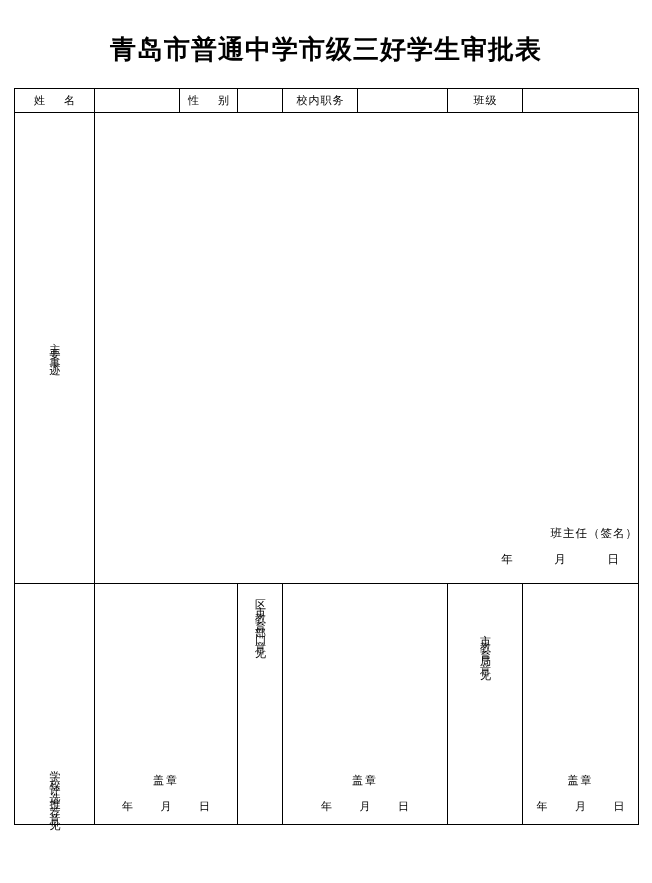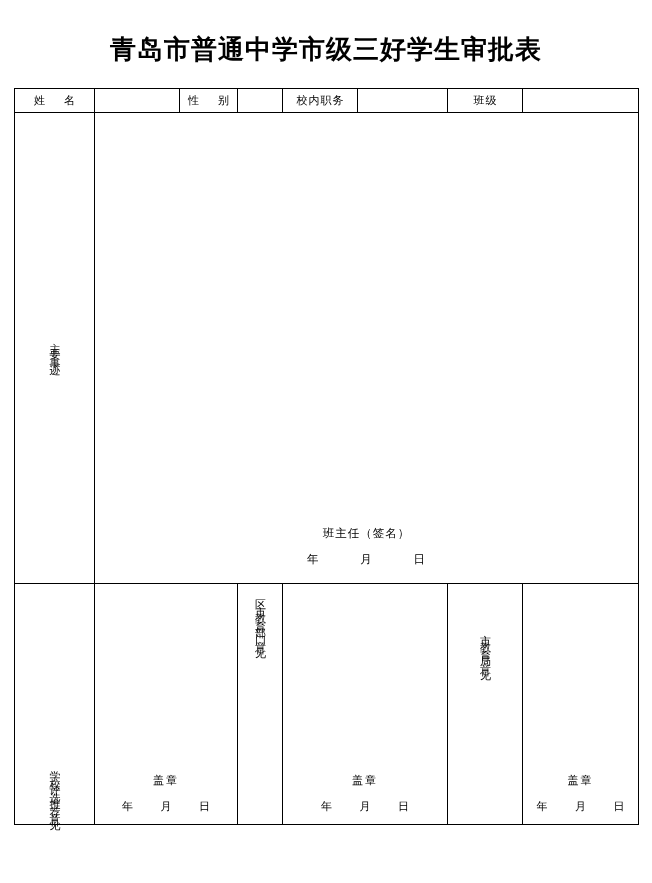--- a/index.html
+++ b/index.html
@@ -77,21 +77,21 @@
     vertical-align: bottom;
   }
   .main-inner {
     position: relative;
     height: 100%;
   }
   .sign-line {
     position: absolute;
     left: 0;
     right: 0;
-    text-align: center;
+    text-align: right;
     font-size: 11.5px;
     font-family: "DejaVu Sans", sans-serif;
   }
   .sign-teacher {
     bottom: 42px;
     letter-spacing: 1px;
   }
   .sign-date {
     bottom: 16px;
     letter-spacing: 1px;

